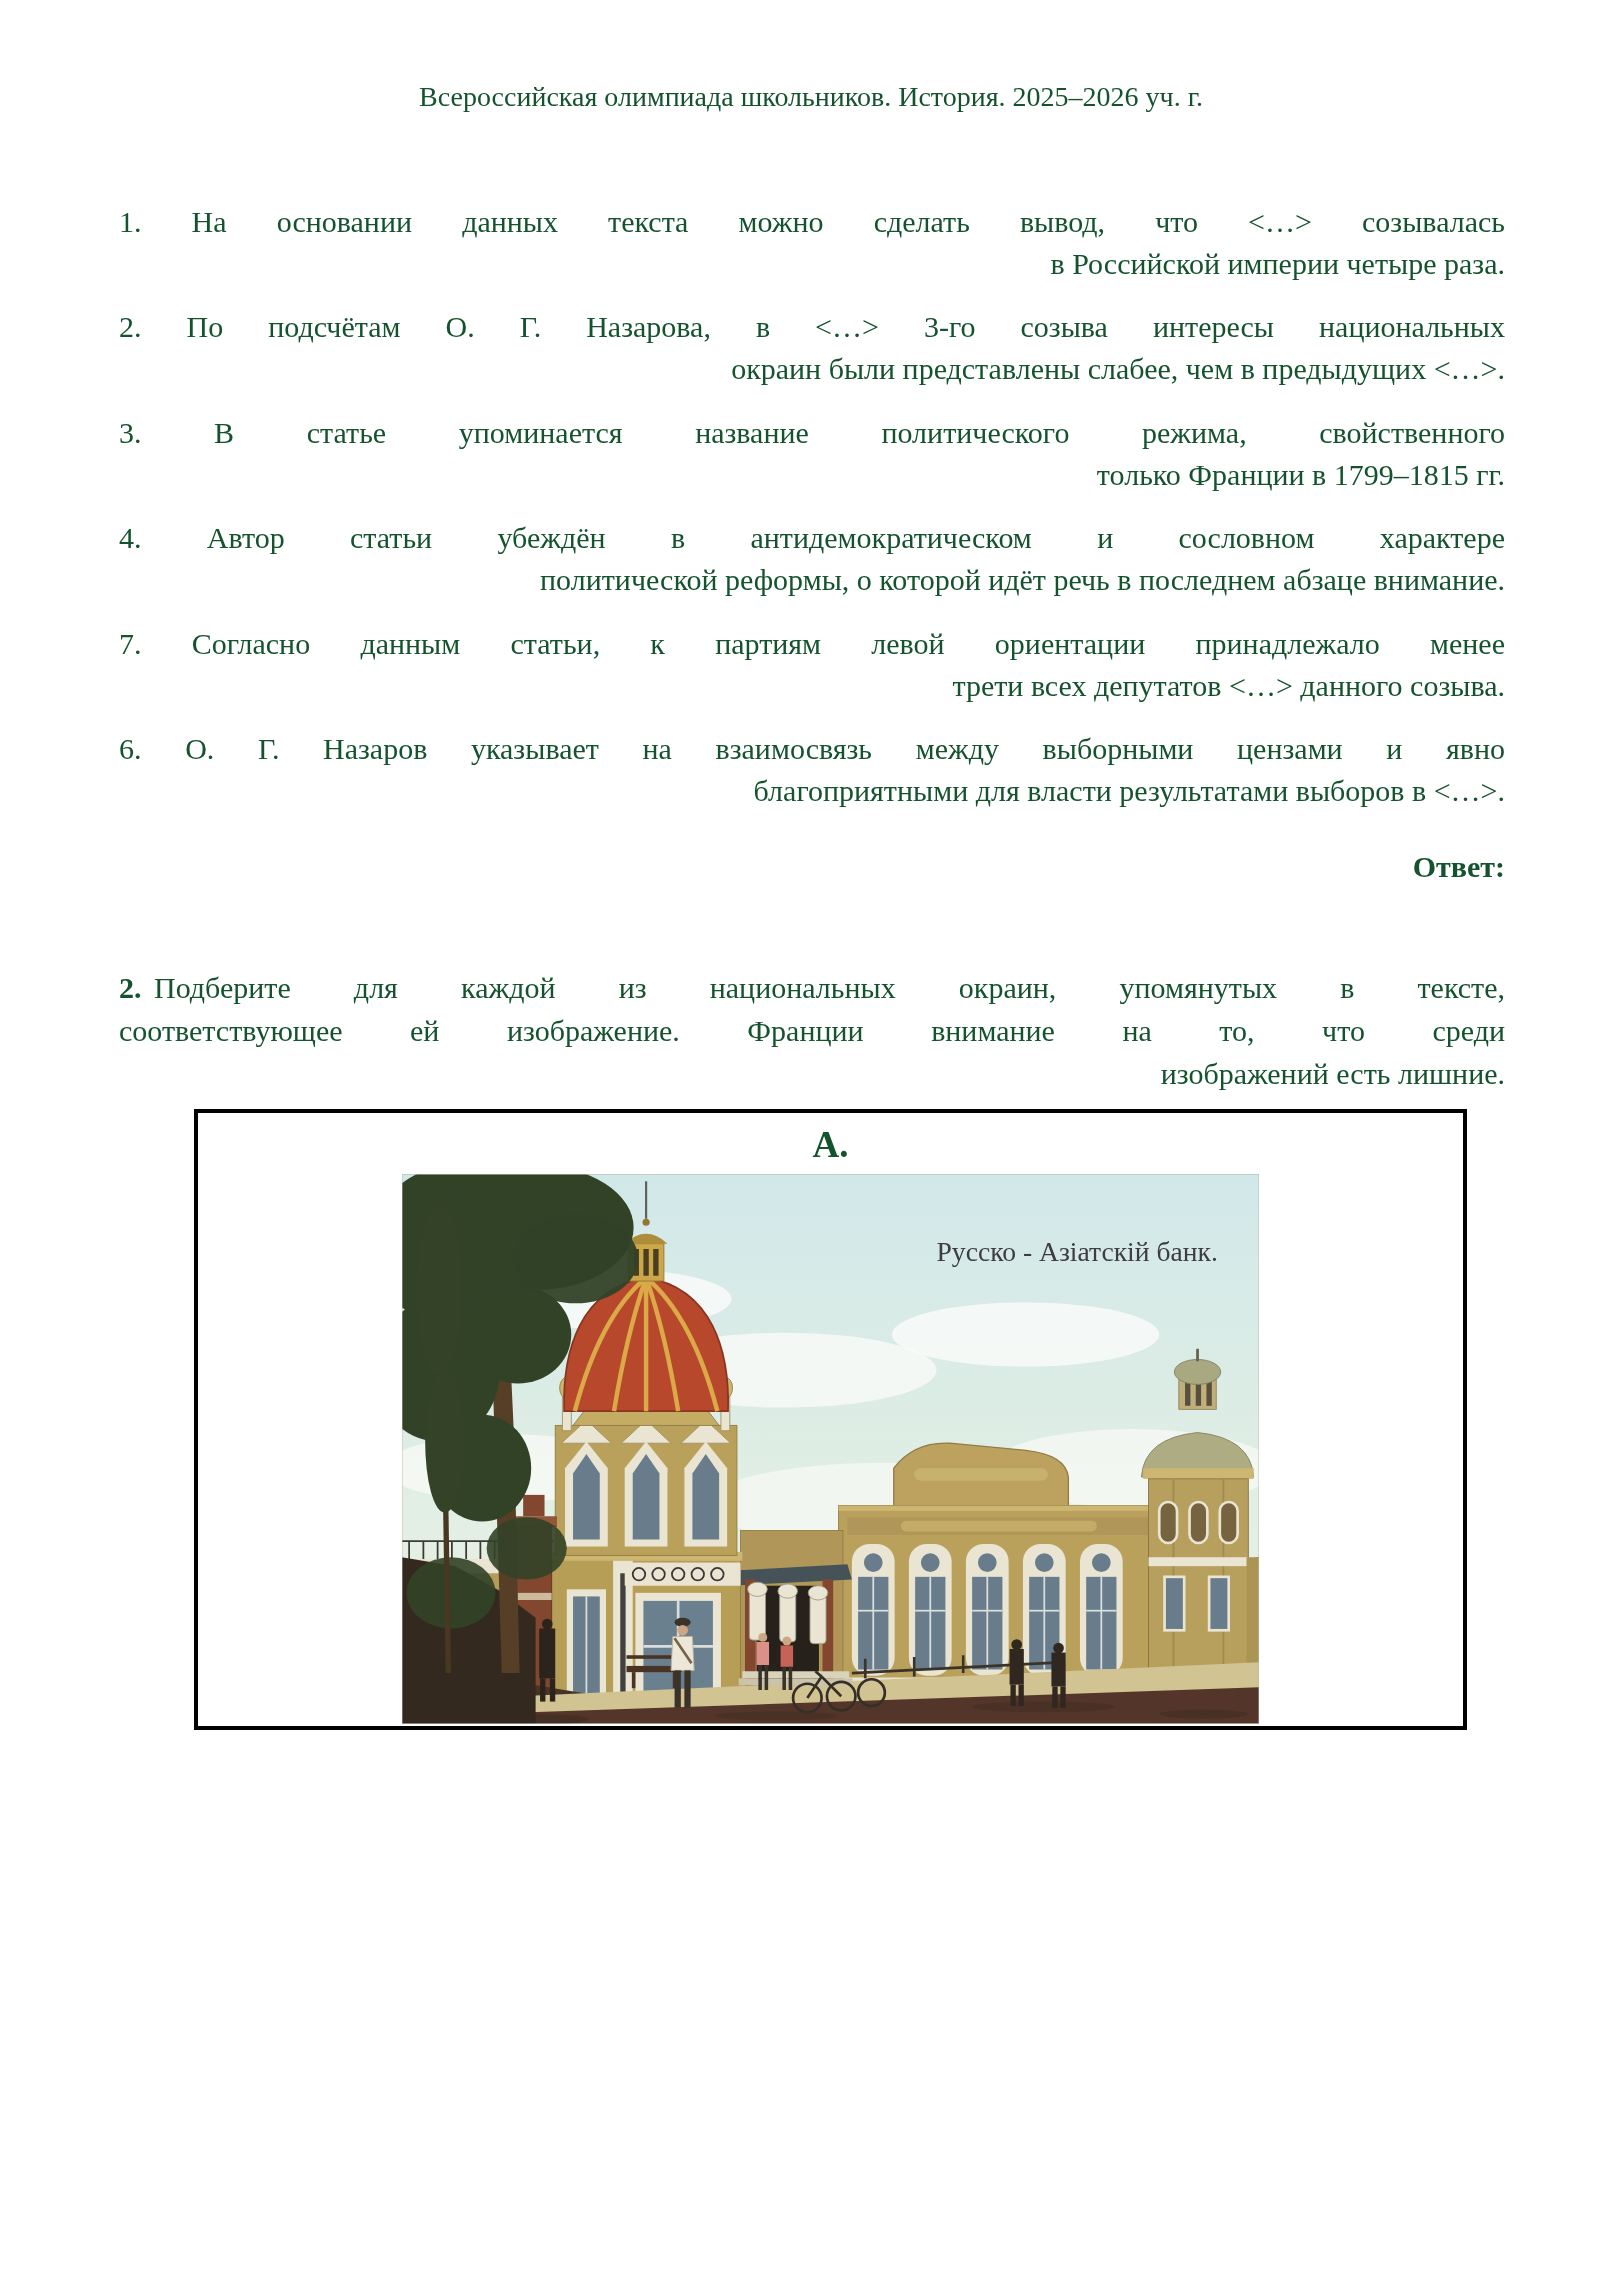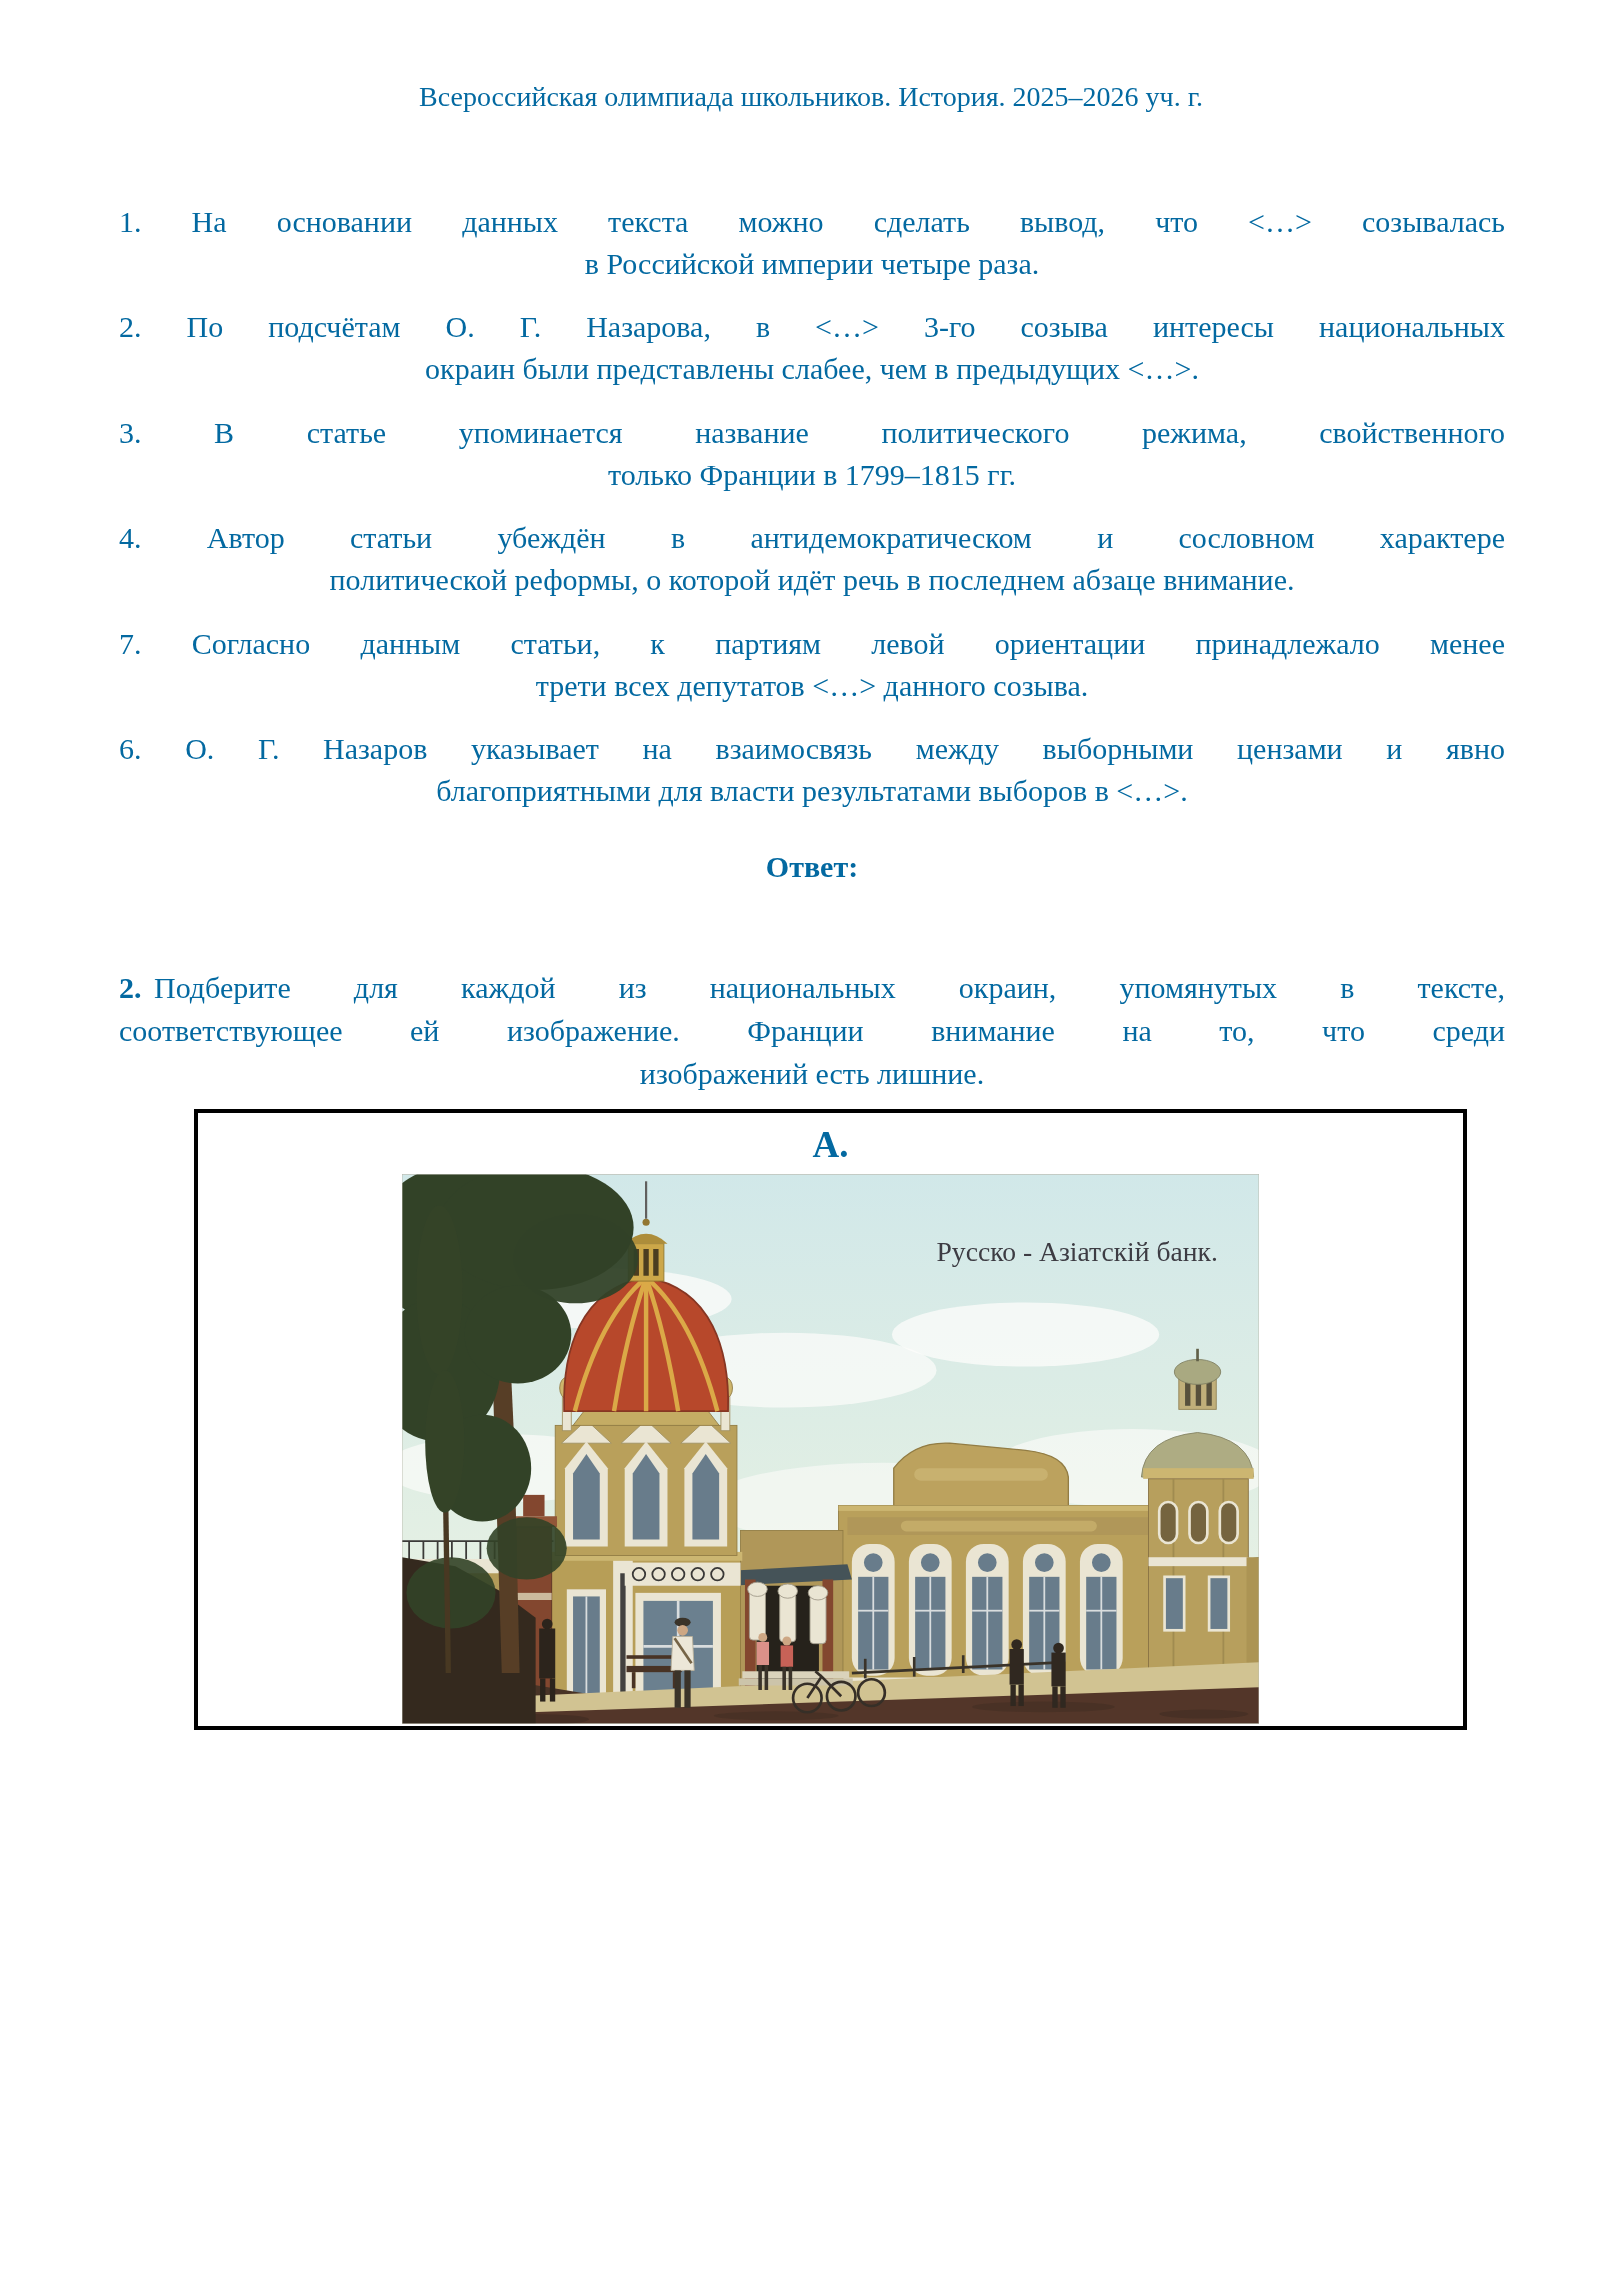--- a/index.html
+++ b/index.html
@@ -1,24 +1,24 @@
 <!DOCTYPE html>
 <html style="font-size:14.3px"><head>
 <meta charset="utf-8">
 <style>
   html,body{margin:0;padding:0;background:#ffffff;}
   .page{position:relative;width:1622px;height:2106px;background:#ffffff;
-        font-family:"Liberation Serif", serif;color:#0369a1;overflow:hidden;}
+        font-family:"Liberation Serif", serif;color:#14532d;overflow:hidden;}
   .header{position:absolute;top:77px;left:0;width:100%;text-align:center;
           font-size:28px;line-height:40px;}
   .textblock{position:absolute;left:119px;top:201px;width:1386px;
              font-size:30px;line-height:42px;}
   .para{margin:0 0 21.4px 0;}
   .jline{display:block;text-align:justify;text-align-last:justify;}
-  .pline{display:block;text-align:center;}
+  .pline{display:block;text-align:right;}
   .answer{margin-top:34px;font-weight:bold;}
   .task2para{margin-top:78px;line-height:43px;}
   .task2para .bold{font-weight:bold;margin-right:12.5px;}
   .frame{position:absolute;left:194px;top:1109px;width:1273px;height:621px;
          border:4.5px solid #000;box-sizing:border-box;background:#fff;}
   .img-label{margin-top:10.7px;text-align:center;font-size:37px;font-weight:bold;line-height:41px;}
   .postcard{display:block;margin:9.8px auto 0 auto;}
   .page-num{position:absolute;top:2176px;left:0;width:100%;text-align:center;font-size:34px;}
 </style>
 </head>

